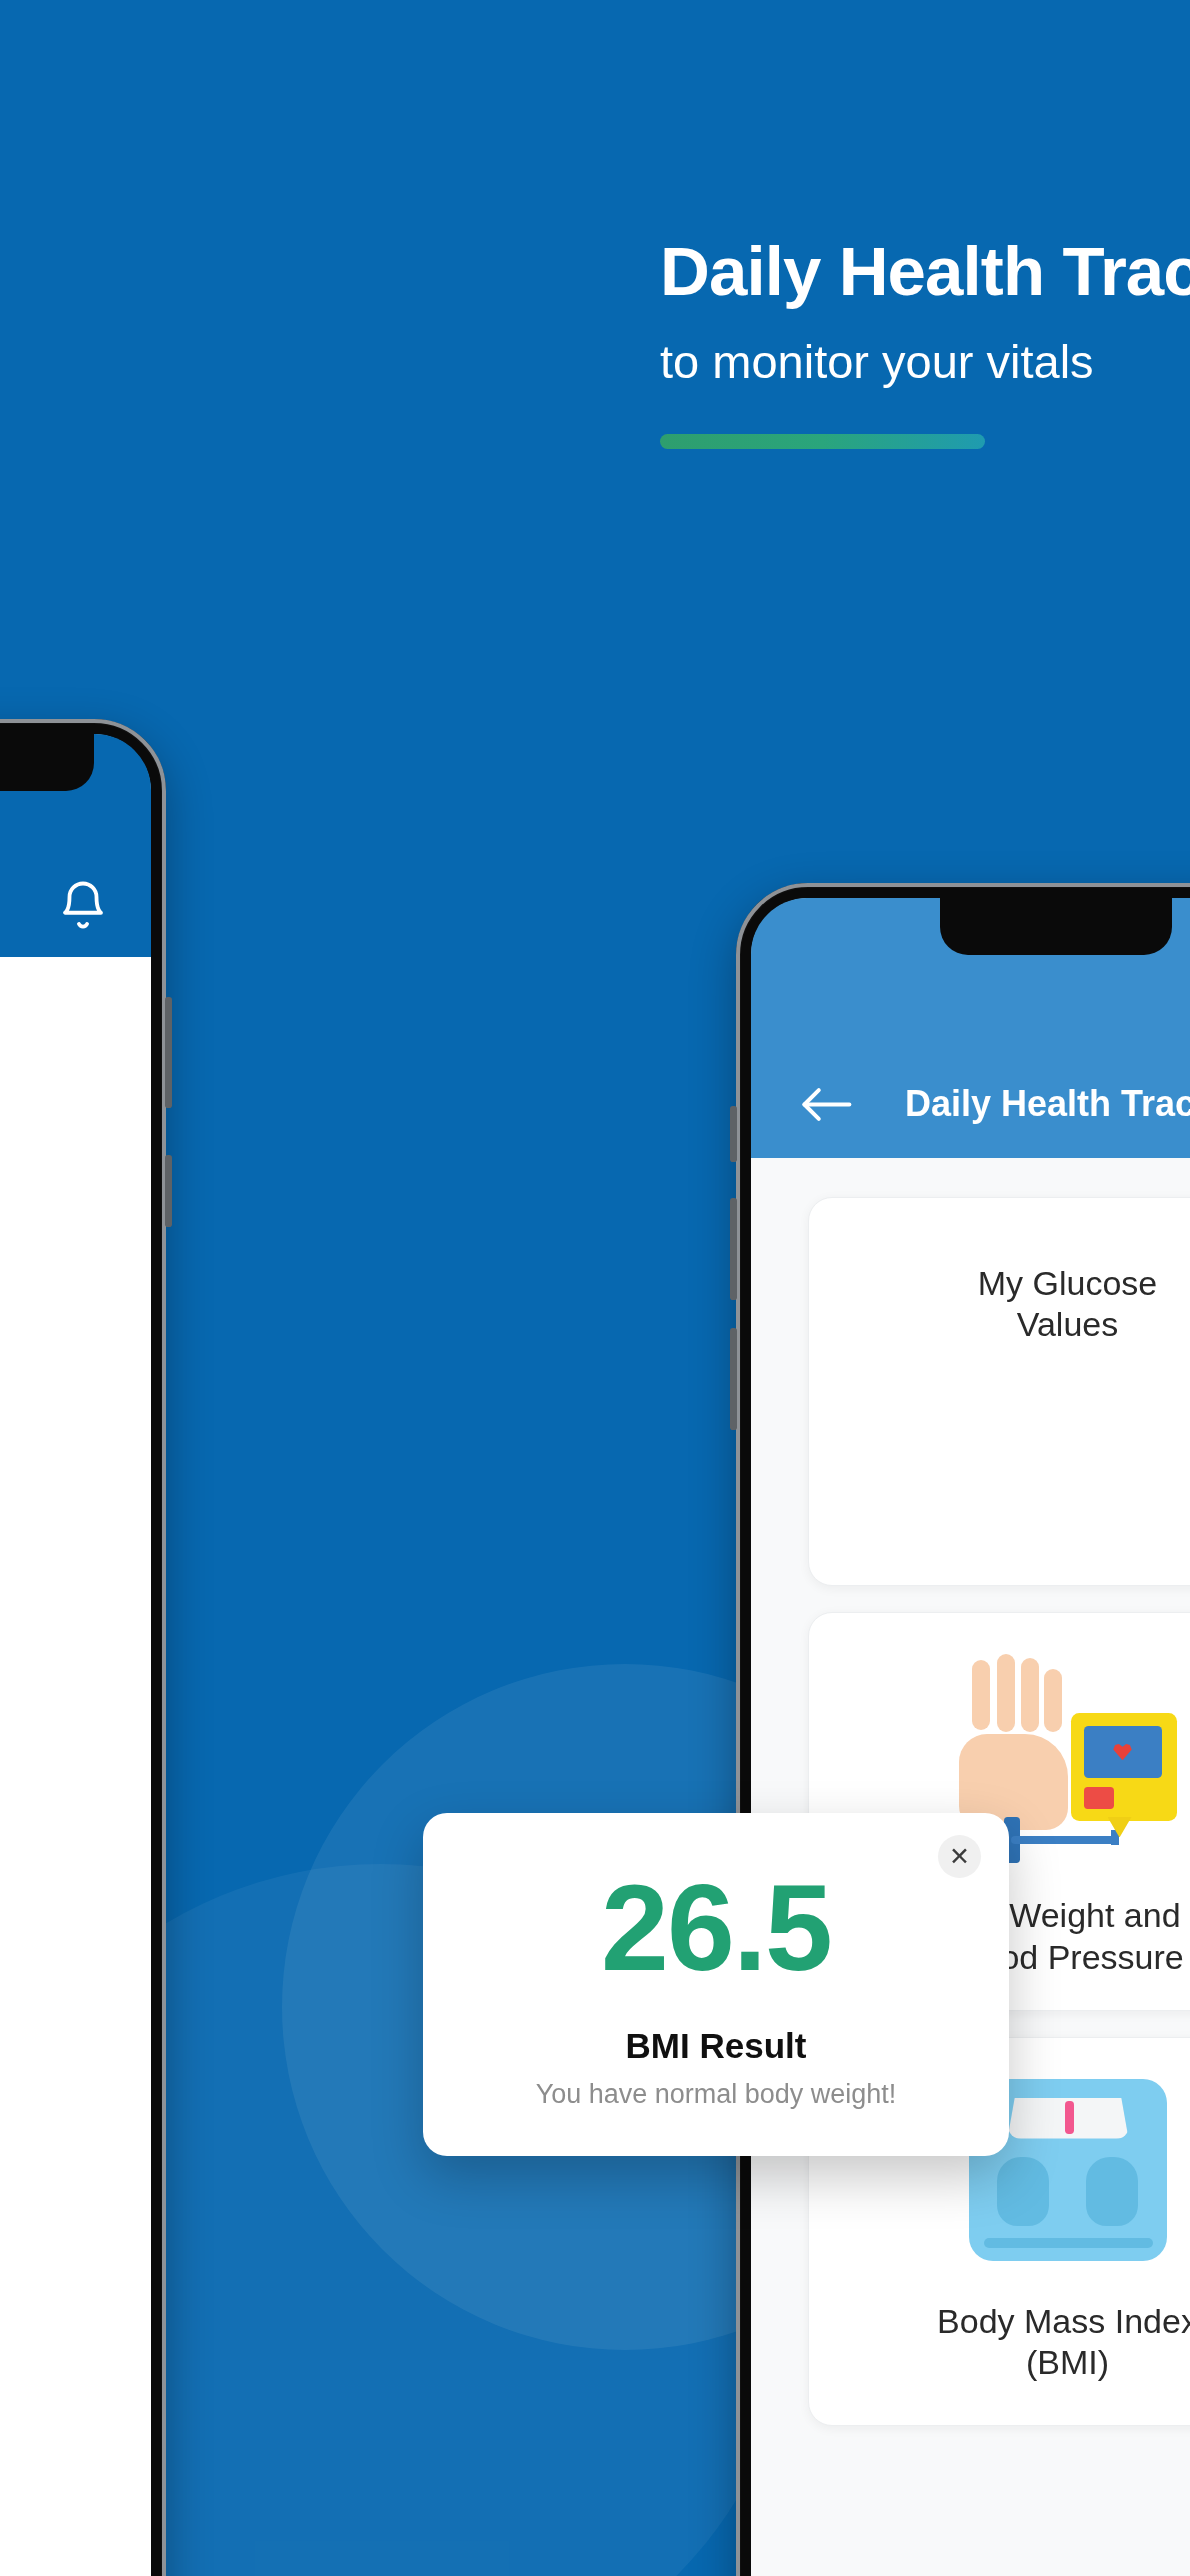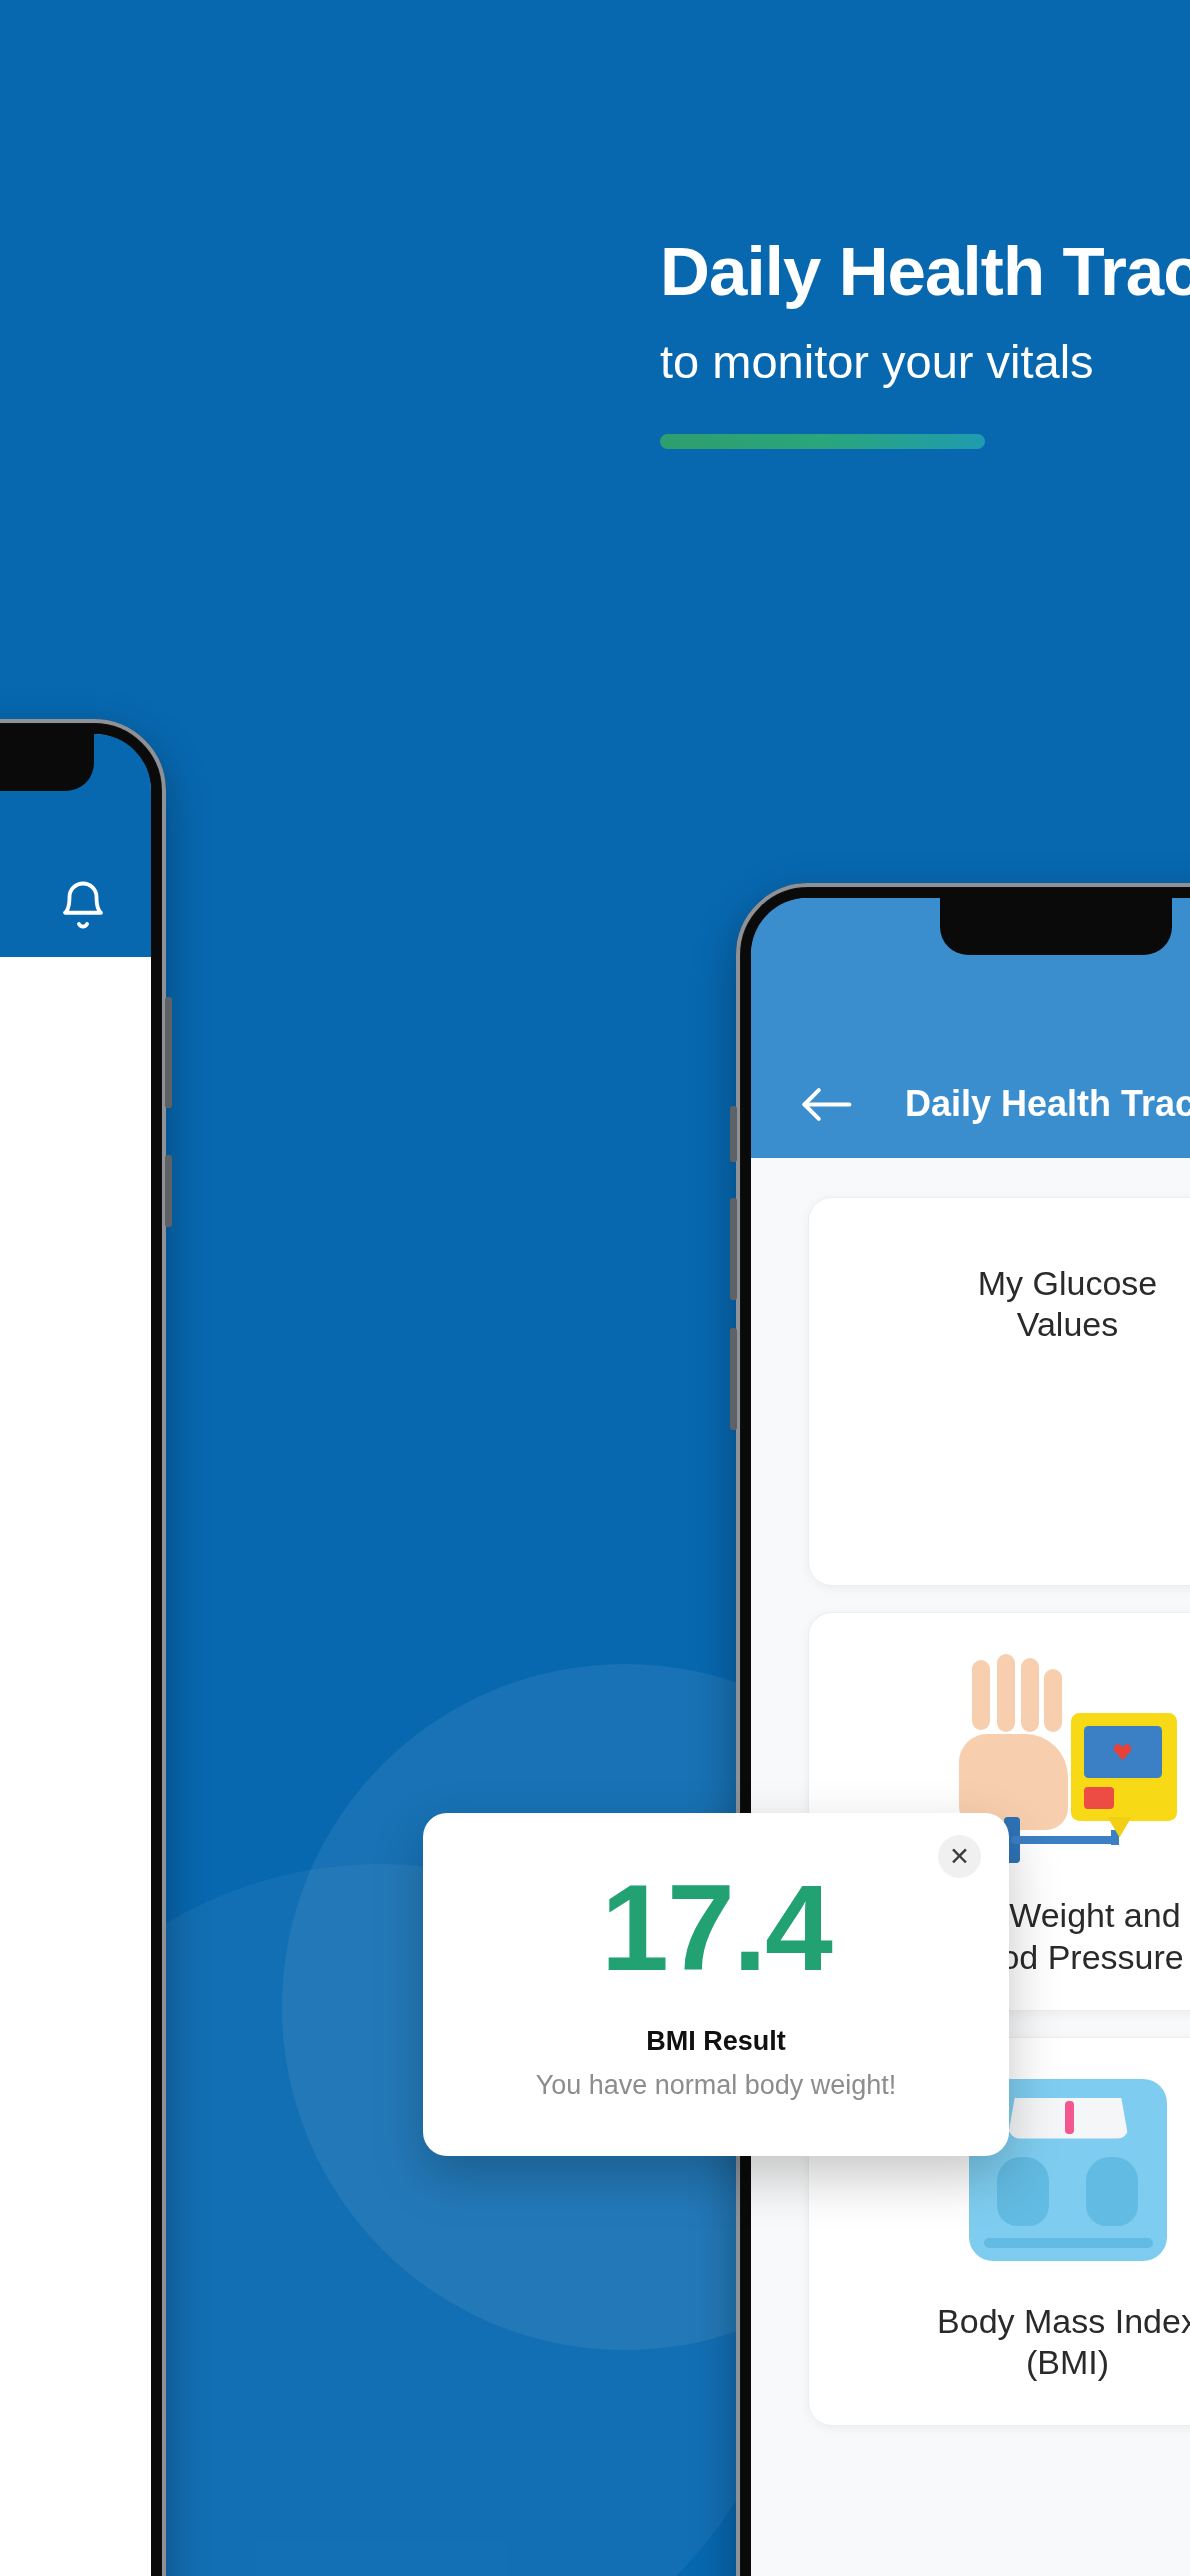--- a/index.html
+++ b/index.html
@@ -375,21 +375,21 @@
     text-align:center;
     font-size:122px;
     font-weight:bold;
     color:#22a173;
     letter-spacing:-1.9px;
     line-height:1;
   }
   #bmi-title {
     margin-top:37px;
     text-align:center;
-    font-size:27px;
+    font-size:35px;
     font-weight:bold;
     color:#101010;
   }
   #bmi-sub {
     margin-top:13px;
     text-align:center;
     font-size:27px;
     color:#8d8d8d;
   }
 </style>
@@ -510,19 +510,19 @@
           <div class="rp-card-label">Body Mass Index
 (BMI)</div>
         </div>
 
       </div>
     </div>
   </div>
 
   <div id="bmi-modal">
     <div id="bmi-close">✕</div>
-    <div id="bmi-value">17.4</div>
+    <div id="bmi-value">26.5</div>
     <div id="bmi-title">BMI Result</div>
     <div id="bmi-sub">You have normal body weight!</div>
   </div>
 
 </div>
 
 
 </body></html>

